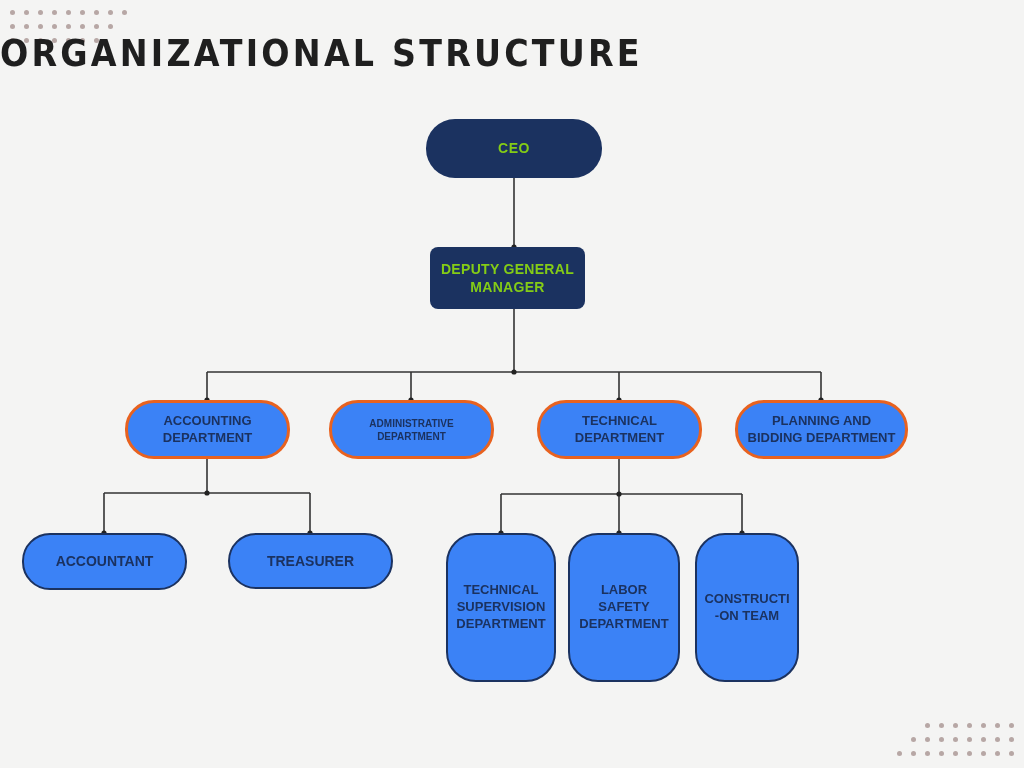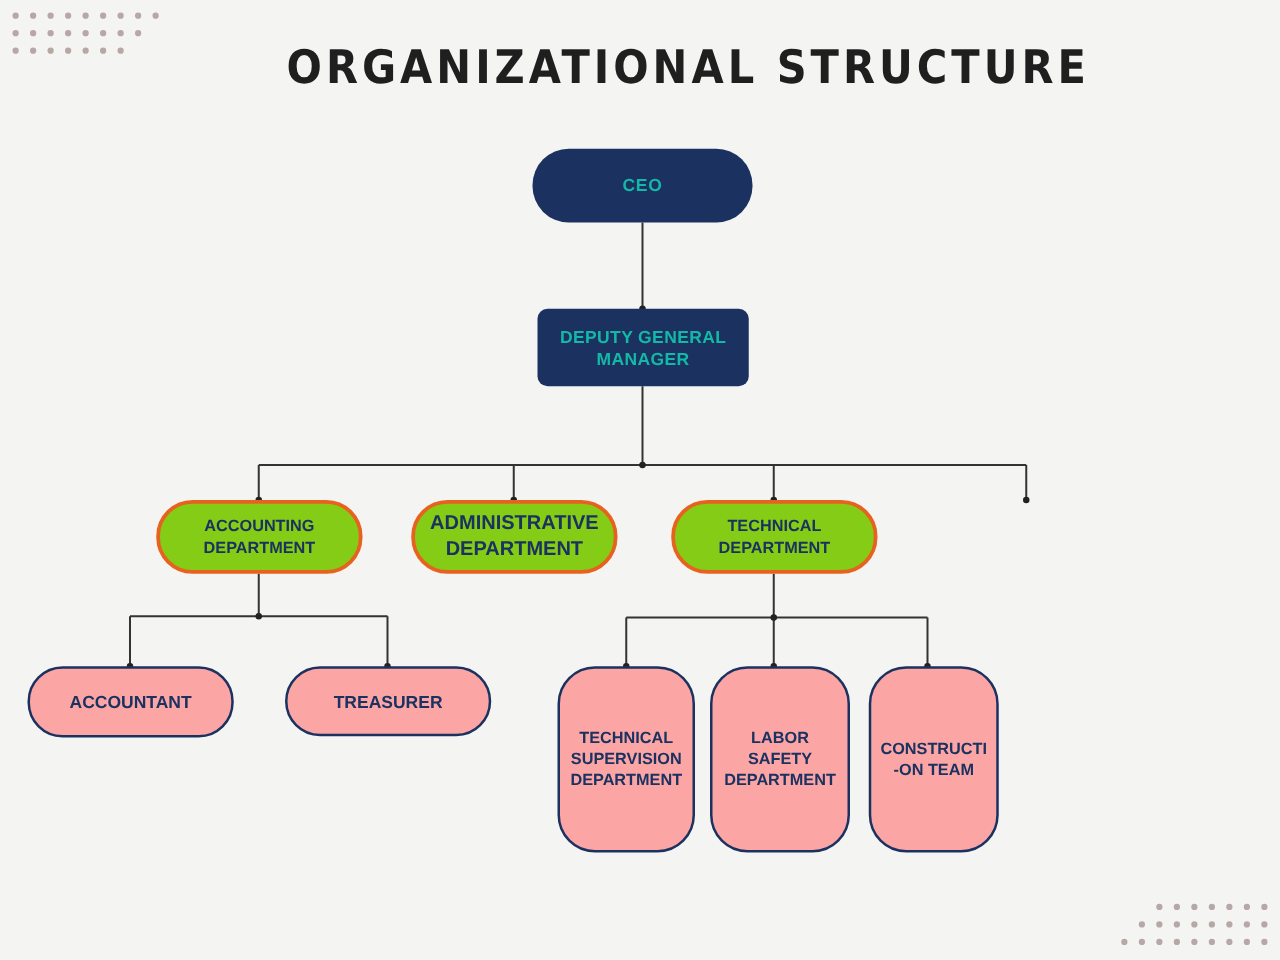--- a/index.html
+++ b/index.html
@@ -53,21 +53,21 @@
   #dots-bottom-right .dot-row {
     justify-content: flex-end;
   }
 
   
   #page-title {
     position: absolute;
     left: 0;
     top: 32px;
     width: 872px;
-    text-align: right;
+    text-align: left;
     font-size: 37px;
     font-weight: bold;
     letter-spacing: 3.2px;
     color: #1f1f1f;
     font-family: "DejaVu Sans Condensed", "Liberation Sans", sans-serif;
   }
 
   
   #connectors {
     position: absolute;
@@ -89,56 +89,56 @@
     font-weight: bold;
     line-height: 1.3;
   }
   .node .node-label {
     display: block;
     white-space: pre-line;
   }
 
   .node-filled {
     background: #1b3260;
-    color: #14b8a6;
+    color: #84cc16;
   }
   .node-outline-orange {
     border: 3px solid #e8621f;
-    background: #84cc16;
+    background: #3b82f6;
     color: #1b3260;
   }
   .node-outline-navy {
     border: 2.5px solid #1b3260;
-    background: #fca5a5;
+    background: #3b82f6;
     color: #1b3260;
   }
 
   
   #node-ceo {
     left: 426px; top: 119px; width: 176px; height: 59px;
     border-radius: 29px;
     font-size: 14px;
     letter-spacing: 0.6px;
   }
   #node-deputy {
-    left: 430px; top: 247px; width: 169px; height: 62px;
+    left: 430px; top: 247px; width: 155px; height: 62px;
     border-radius: 8px;
     font-size: 14px;
     letter-spacing: 0.3px;
   }
 
   #node-accounting {
     left: 125px; top: 400px; width: 165px; height: 59px;
     border-radius: 29px;
     font-size: 13px;
   }
   #node-administrative {
     left: 329px; top: 400px; width: 165px; height: 59px;
     border-radius: 29px;
-    font-size: 16px;
+    font-size: 10px;
   }
   #node-technical {
     left: 537px; top: 400px; width: 165px; height: 59px;
     border-radius: 29px;
     font-size: 13px;
   }
   #node-planning {
     left: 735px; top: 400px; width: 173px; height: 59px;
     border-radius: 29px;
     font-size: 13px;
@@ -301,20 +301,24 @@
 DEPARTMENT</span>
   </div>
   <div class="node node-outline-orange" id="node-administrative">
     <span class="node-label">ADMINISTRATIVE
 DEPARTMENT</span>
   </div>
   <div class="node node-outline-orange" id="node-technical">
     <span class="node-label">TECHNICAL
 DEPARTMENT</span>
   </div>
+  <div class="node node-outline-orange" id="node-planning">
+    <span class="node-label">PLANNING AND
+BIDDING DEPARTMENT</span>
+  </div>
 
   <div class="node node-outline-navy" id="node-accountant">
     <span class="node-label">ACCOUNTANT</span>
   </div>
   <div class="node node-outline-navy" id="node-treasurer">
     <span class="node-label">TREASURER</span>
   </div>
   <div class="node node-outline-navy" id="node-tech-supervision">
     <span class="node-label">TECHNICAL
 SUPERVISION

